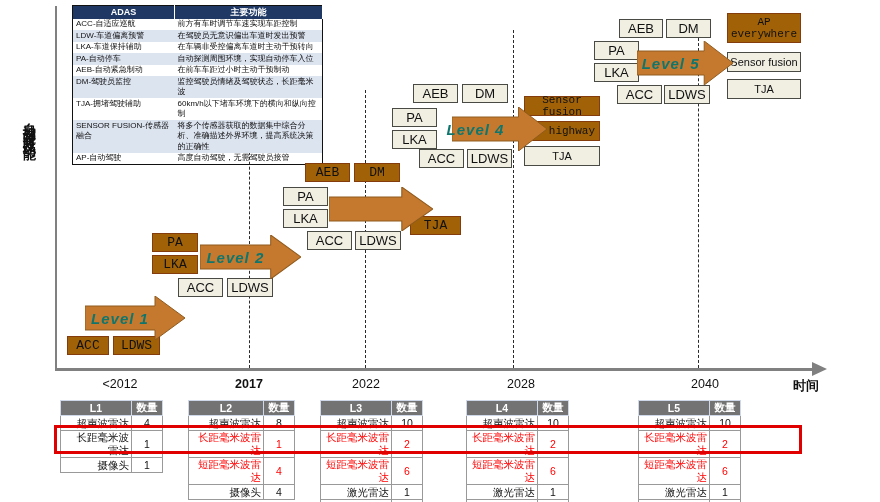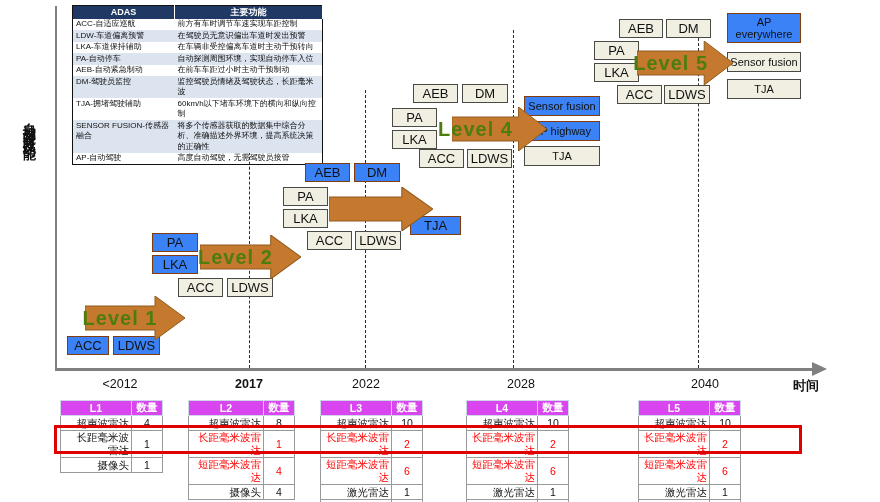--- a/index.html
+++ b/index.html
@@ -21,39 +21,39 @@
   .adas{position:absolute;left:72px;top:5px;width:250px;border-collapse:collapse;table-layout:fixed;
         border:1.5px solid #111;font-size:8px;line-height:10.5px;color:#111;}
   .adas th{background:#1F3864;color:#fff;font-size:9px;padding:1px 2px;border-right:1px solid #fff;}
   .adas td{padding:0.5px 3px;vertical-align:top;}
   .adas tbody tr:nth-child(even){background:#DCE4F0;}
   .adas col.c1{width:102px;} .adas col.c2{width:148px;}
 
   
   .fbox{position:absolute;height:19px;box-sizing:border-box;display:flex;align-items:center;justify-content:center;
         font-size:13px;color:#111;background:#F1EEE2;border:1.5px solid #4a4a45;text-align:center;}
-  .fbox.tan{background:#3b82f6;border-color:#843C0C;}
+  .fbox.tan{background:#a16207;border-color:#843C0C;font-family:Liberation Mono, monospace;}
   .fbox.tall{height:20px;font-size:11px;}
   .fbox.twoline{height:30px;font-size:11px;line-height:12px;}
 
   
   .lvl-arrow{position:absolute;}
   .lvl-arrow svg{display:block;width:100%;height:100%;}
   .lvl-text{position:absolute;left:0;top:0;width:70%;height:100%;display:flex;align-items:center;justify-content:center;
-            color:#4d7c0f;font-weight:bold;font-size:20px;letter-spacing:1px;white-space:pre;}
+            color:#0f766e;font-weight:bold;font-size:15px;letter-spacing:1px;white-space:pre;font-style:italic;}
 
   
   .tick-label{position:absolute;top:377px;transform:translateX(-50%);font-size:12.5px;color:#111;}
   .tick-label.bold{font-weight:bold;}
   .time-label{position:absolute;top:377px;transform:translateX(-50%);font-size:13px;font-weight:bold;color:#111;}
 
   
   .sensor{position:absolute;border-collapse:collapse;table-layout:fixed;font-size:10.5px;color:#111;
           border:1.5px solid #222;background:#fff;}
-  .sensor th{background:#d946ef;color:#fff;font-weight:bold;font-size:10.5px;padding:0 2px;height:13px;border:1px solid #9db;border-color:#browse;}
+  .sensor th{background:#737373;color:#fff;font-weight:bold;font-size:10.5px;padding:0 2px;height:13px;border:1px solid #9db;border-color:#browse;}
   .sensor thead th{border:1px solid #cfd8e8;}
   .sensor td{border:1px solid #999;padding:0 2px;height:14px;}
   .sensor td.qty{text-align:center;}
   .sensor td.name{text-align:right;white-space:pre-line;line-height:13px;}
   .sensor .red{color:#FF0000;}
   .sensor col.cn{width:71px;} .sensor col.cq{width:31px;}
 
   .red-rect{position:absolute;left:54px;top:425px;width:748px;height:29px;border:3px solid #E10000;box-sizing:border-box;z-index:30;}
 </style>
 </head>

